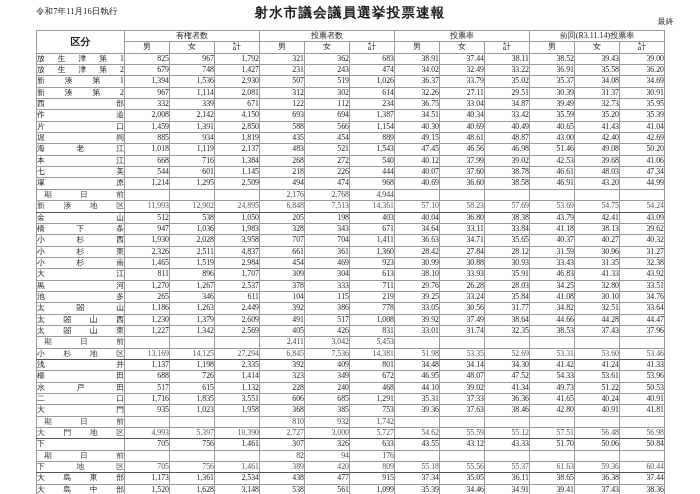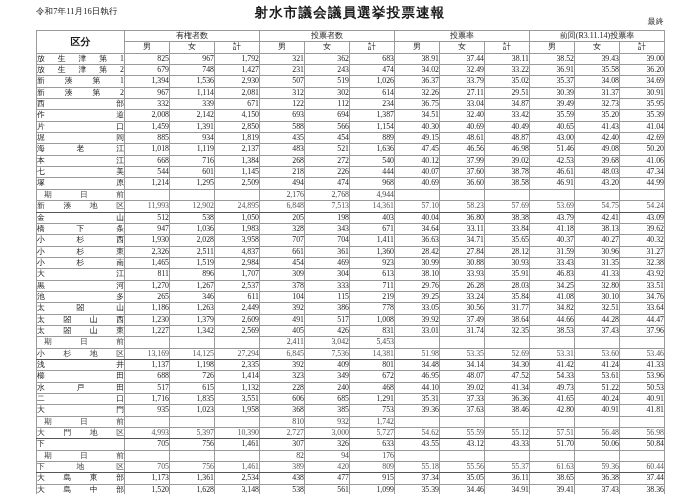--- a/index.html
+++ b/index.html
@@ -42,21 +42,21 @@
     left: 0;
     right: 0;
     top: 4px;
     text-align: center;
     font-size: 13.5px;
     font-weight: bold;
     letter-spacing: 1.2px;
   }
   .final-tag {
     position: absolute;
-    right: 36px;
+    right: 26px;
     top: 16px;
     font-size: 8px;
     letter-spacing: .3px;
   }
 
   
   .tbl-wrap {
     position: absolute;
     left: 36px;
     top: 30px;
@@ -276,21 +276,21 @@
           </tr>
           <tr class="data">
             <td class="lbl"><span class="spread">作道</span></td>
             <td class="num sep-l">2,008</td>
             <td class="num">2,142</td>
             <td class="num">4,150</td>
             <td class="num sep-l">693</td>
             <td class="num">694</td>
             <td class="num">1,387</td>
             <td class="num sep-l">34.51</td>
-            <td class="num">32.40</td>
+            <td class="num">40.34</td>
             <td class="num">33.42</td>
             <td class="num sep-l">35.59</td>
             <td class="num">35.20</td>
             <td class="num">35.39</td>
           </tr>
           <tr class="data">
             <td class="lbl"><span class="spread">片口</span></td>
             <td class="num sep-l">1,459</td>
             <td class="num">1,391</td>
             <td class="num">2,850</td>
@@ -319,21 +319,21 @@
             <td class="num">42.40</td>
             <td class="num">42.69</td>
           </tr>
           <tr class="data">
             <td class="lbl"><span class="spread">海老江</span></td>
             <td class="num sep-l">1,018</td>
             <td class="num">1,119</td>
             <td class="num">2,137</td>
             <td class="num sep-l">483</td>
             <td class="num">521</td>
-            <td class="num">1,636</td>
+            <td class="num">1,543</td>
             <td class="num sep-l">47.45</td>
             <td class="num">46.56</td>
             <td class="num">46.98</td>
             <td class="num sep-l">51.46</td>
             <td class="num">49.08</td>
             <td class="num">50.20</td>
           </tr>
           <tr class="data">
             <td class="lbl"><span class="spread">本江</span></td>
             <td class="num sep-l">668</td>

